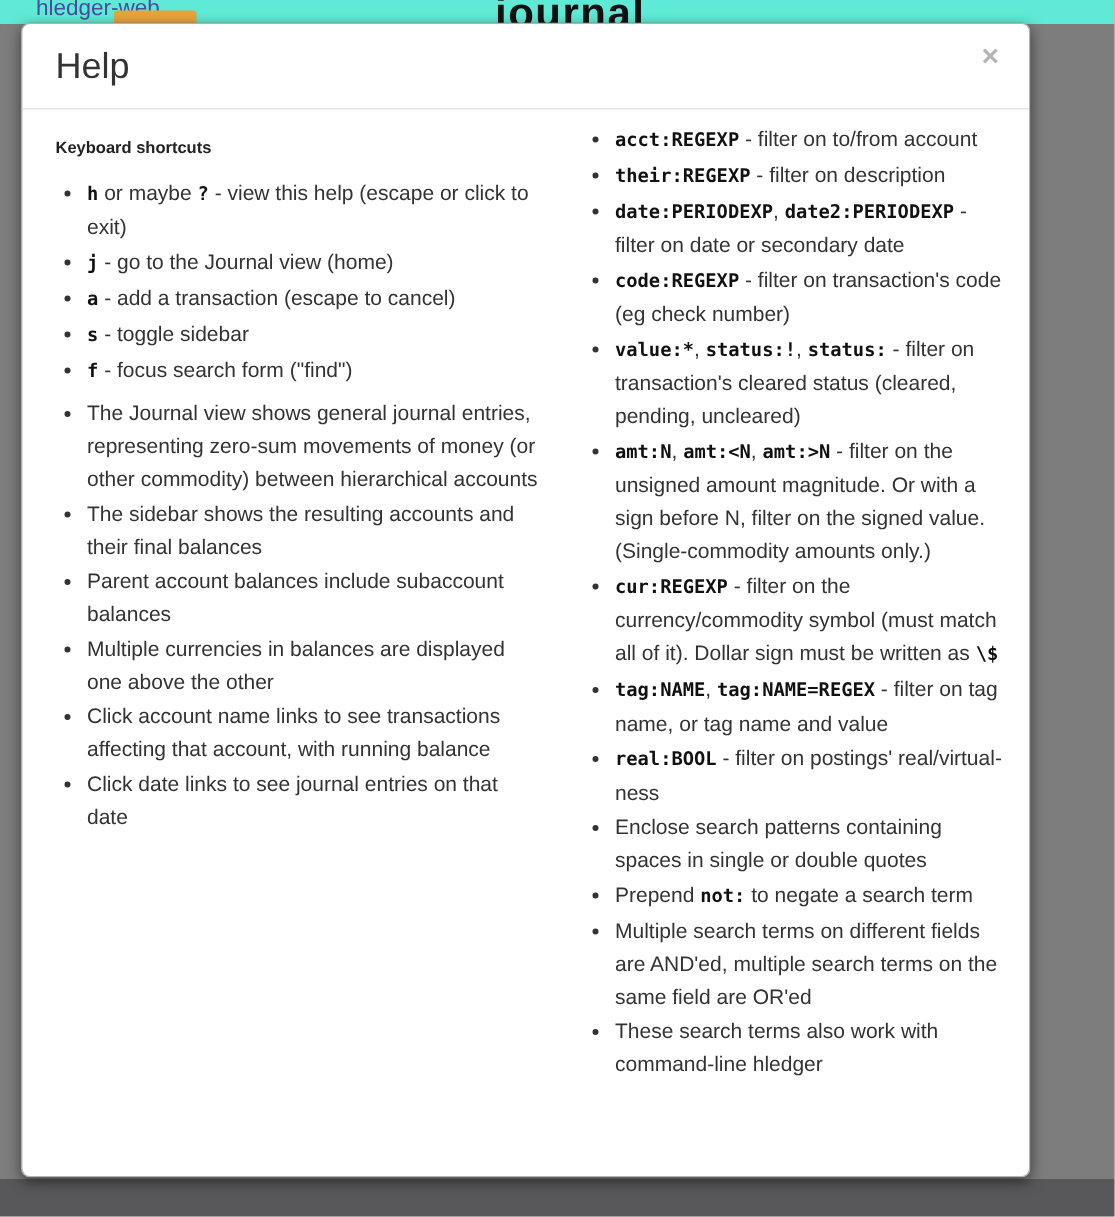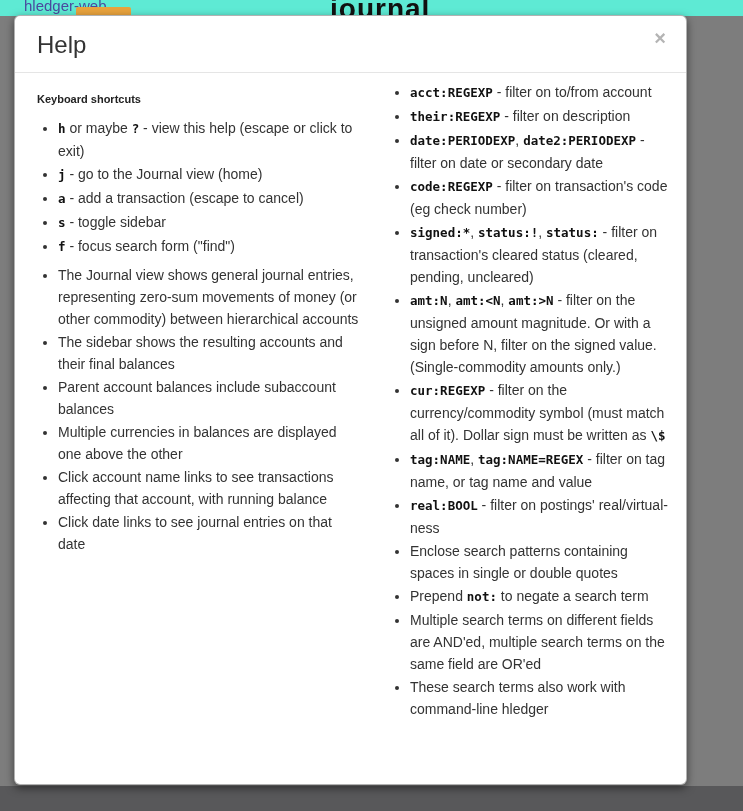--- a/index.html
+++ b/index.html
@@ -154,21 +154,21 @@
           <li>Click date links to see journal entries on that date</li>
         </ul>
     </div>
 
     <div class="col-right">
       <ul class="help-list">
           <li><code>acct:REGEXP</code> - filter on to/from account</li>
           <li><code>their:REGEXP</code> - filter on description</li>
           <li><code>date:PERIODEXP</code>, <code>date2:PERIODEXP</code> - filter on date or secondary date</li>
           <li><code>code:REGEXP</code> - filter on transaction's code (eg check number)</li>
-          <li><code>signed:*</code>, <code>status:!</code>, <code>status:</code> - filter on transaction's cleared status (cleared, pending, uncleared)</li>
+          <li><code>value:*</code>, <code>status:!</code>, <code>status:</code> - filter on transaction's cleared status (cleared, pending, uncleared)</li>
           <li><code>amt:N</code>, <code>amt:&lt;N</code>, <code>amt:&gt;N</code> - filter on the unsigned amount magnitude. Or with a sign before N, filter on the signed value. (Single-commodity amounts only.)</li>
           <li><code>cur:REGEXP</code> - filter on the currency/commodity symbol (must match all of it). Dollar sign must be written as <code>\$</code></li>
           <li><code>tag:NAME</code>, <code>tag:NAME=REGEX</code> - filter on tag name, or tag name and value</li>
           <li><code>real:BOOL</code> - filter on postings' real/virtual-ness</li>
           <li>Enclose search patterns containing spaces in single or double quotes</li>
           <li>Prepend <code>not:</code> to negate a search term</li>
           <li>Multiple search terms on different fields are AND'ed, multiple search terms on the same field are OR'ed</li>
           <li>These search terms also work with command-line hledger</li>
         </ul>
     </div>

